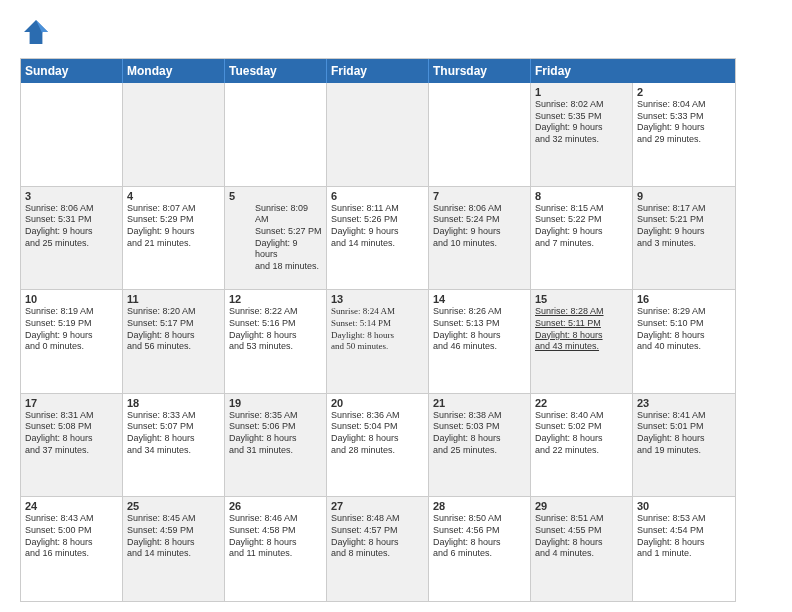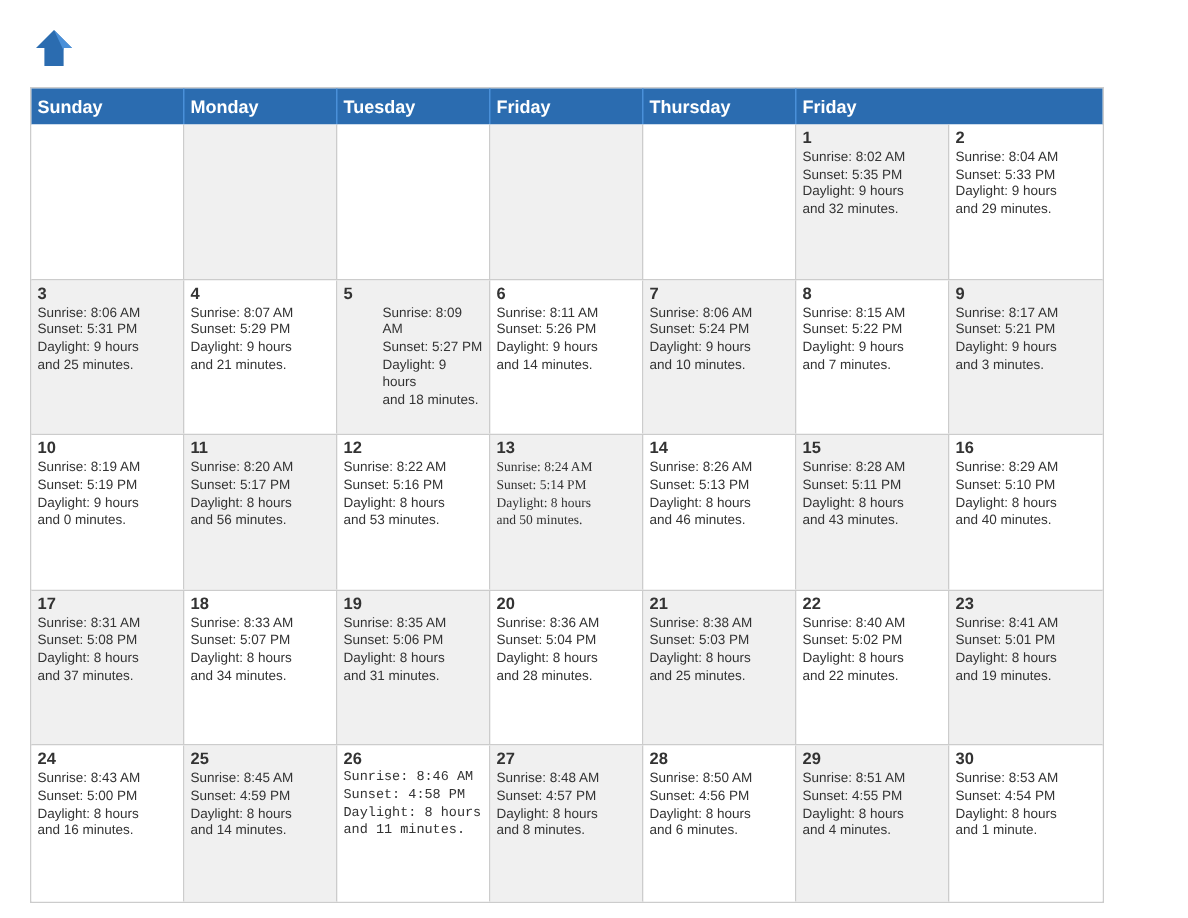--- a/index.html
+++ b/index.html
@@ -243,21 +243,21 @@
           </div>
           <div class="cal-cell white">
             <span class="day-num">14</span>
             <div class="day-info" style="white-space: pre-line;">Sunrise: 8:26 AM
 Sunset: 5:13 PM
 Daylight: 8 hours
 and 46 minutes.</div>
           </div>
           <div class="cal-cell shaded">
             <span class="day-num">15</span>
-            <div class="day-info" style="white-space: pre-line;">Sunrise: 8:28 AM
+            <div class="day-info" style="white-space: pre-line; text-decoration: underline;">Sunrise: 8:28 AM
 Sunset: 5:11 PM
 Daylight: 8 hours
 and 43 minutes.</div>
           </div>
           <div class="cal-cell white">
             <span class="day-num">16</span>
             <div class="day-info" style="white-space: pre-line;">Sunrise: 8:29 AM
 Sunset: 5:10 PM
 Daylight: 8 hours
 and 40 minutes.</div>
@@ -324,21 +324,21 @@
           </div>
           <div class="cal-cell shaded">
             <span class="day-num">25</span>
             <div class="day-info" style="white-space: pre-line;">Sunrise: 8:45 AM
 Sunset: 4:59 PM
 Daylight: 8 hours
 and 14 minutes.</div>
           </div>
           <div class="cal-cell white">
             <span class="day-num">26</span>
-            <div class="day-info" style="white-space: pre-line; font-family: Liberation Mono, monospace;">Sunrise: 8:46 AM
+            <div class="day-info" style="white-space: pre-line;">Sunrise: 8:46 AM
 Sunset: 4:58 PM
 Daylight: 8 hours
 and 11 minutes.</div>
           </div>
           <div class="cal-cell shaded">
             <span class="day-num">27</span>
             <div class="day-info" style="white-space: pre-line;">Sunrise: 8:48 AM
 Sunset: 4:57 PM
 Daylight: 8 hours
 and 8 minutes.</div>

